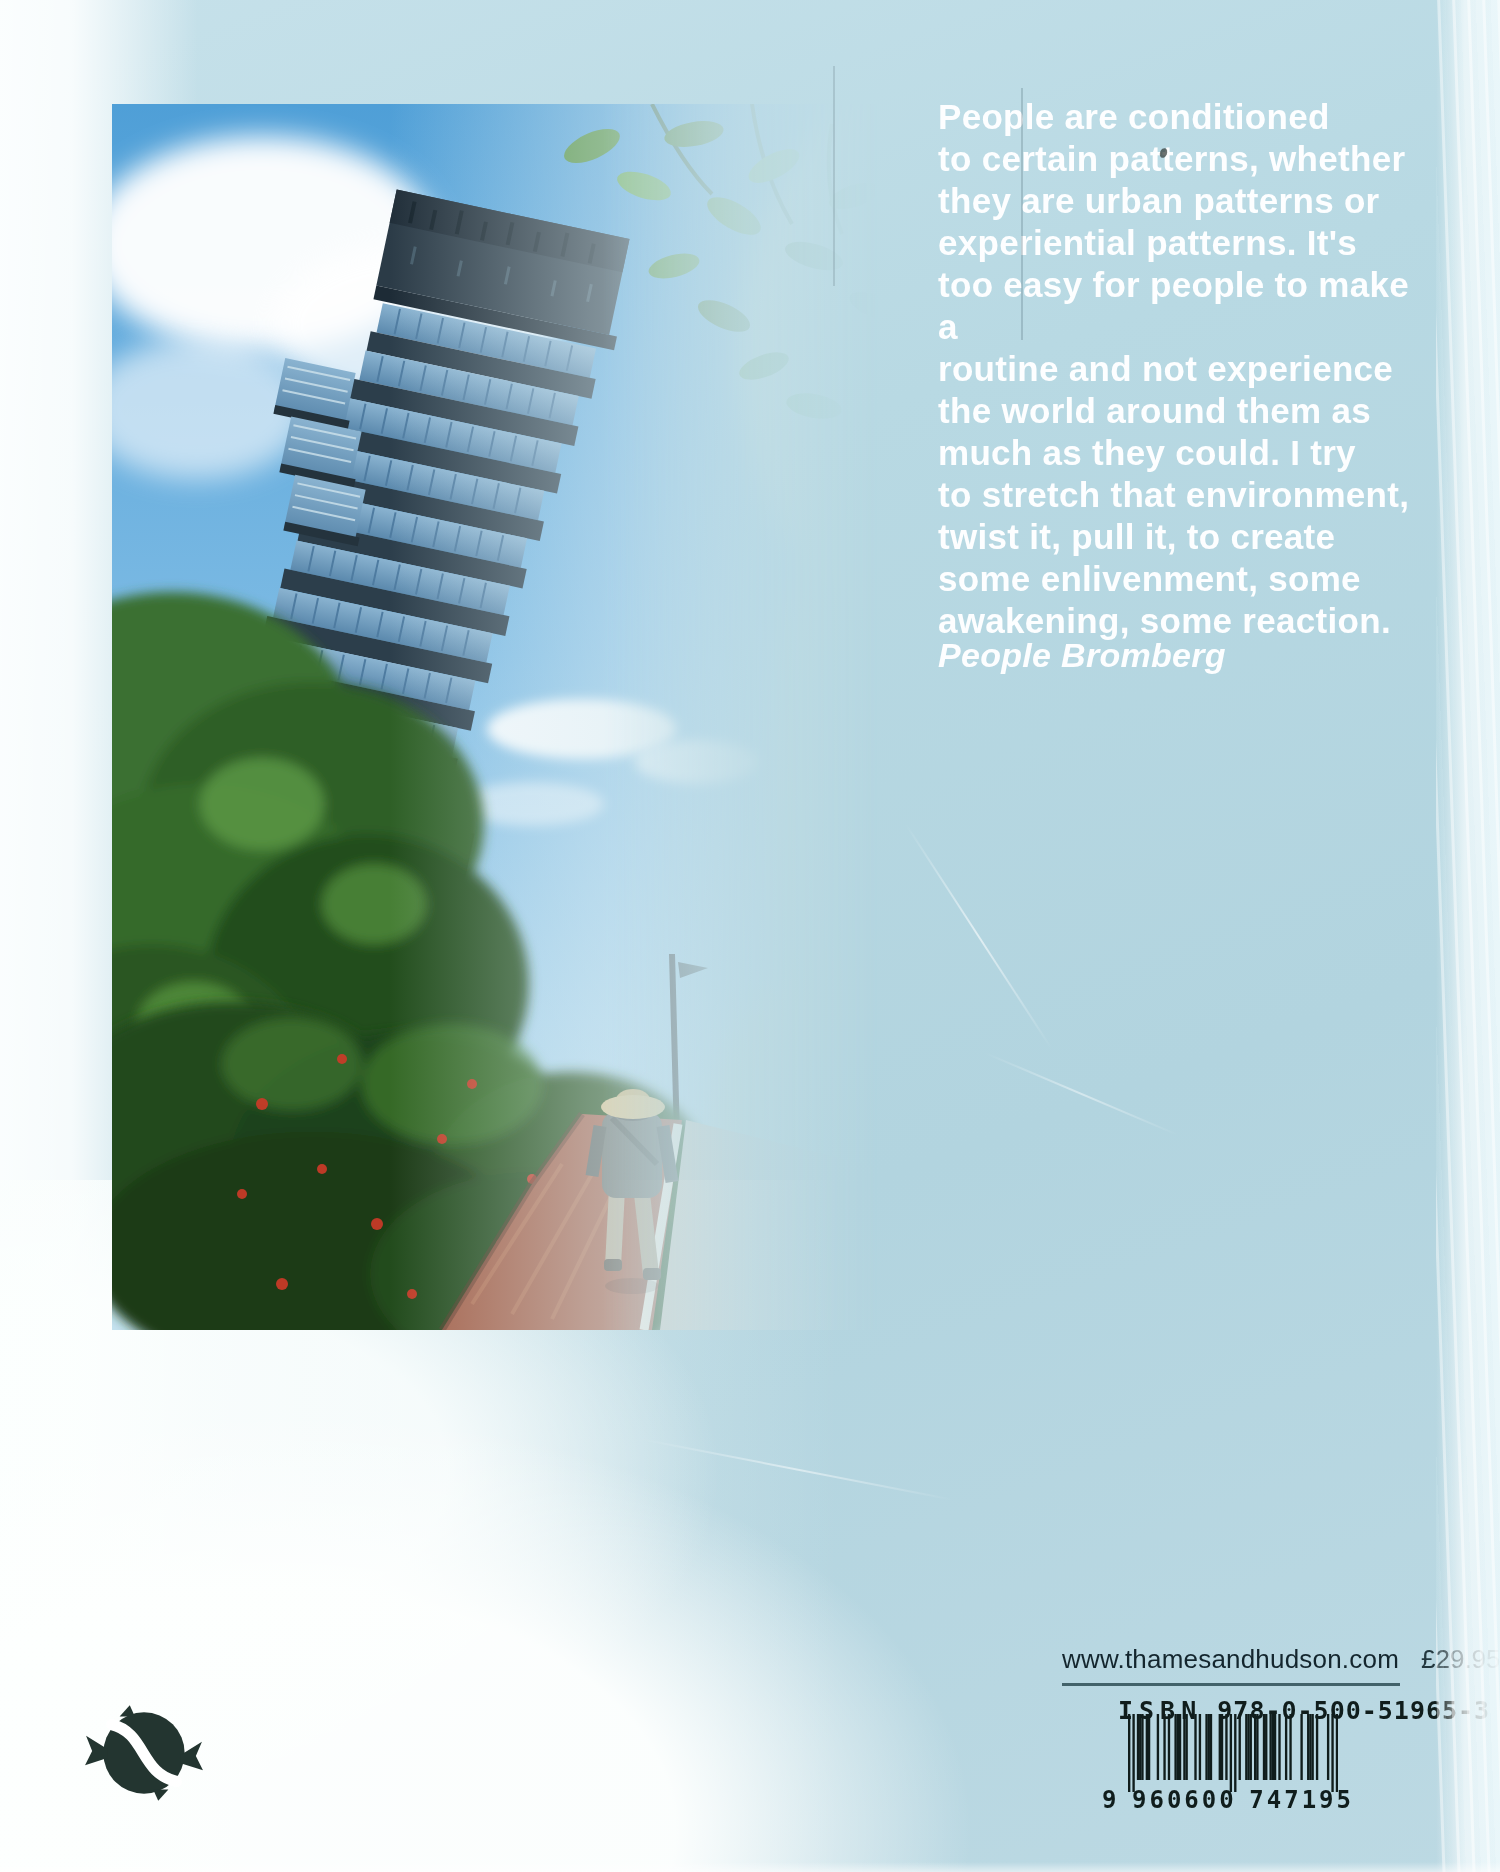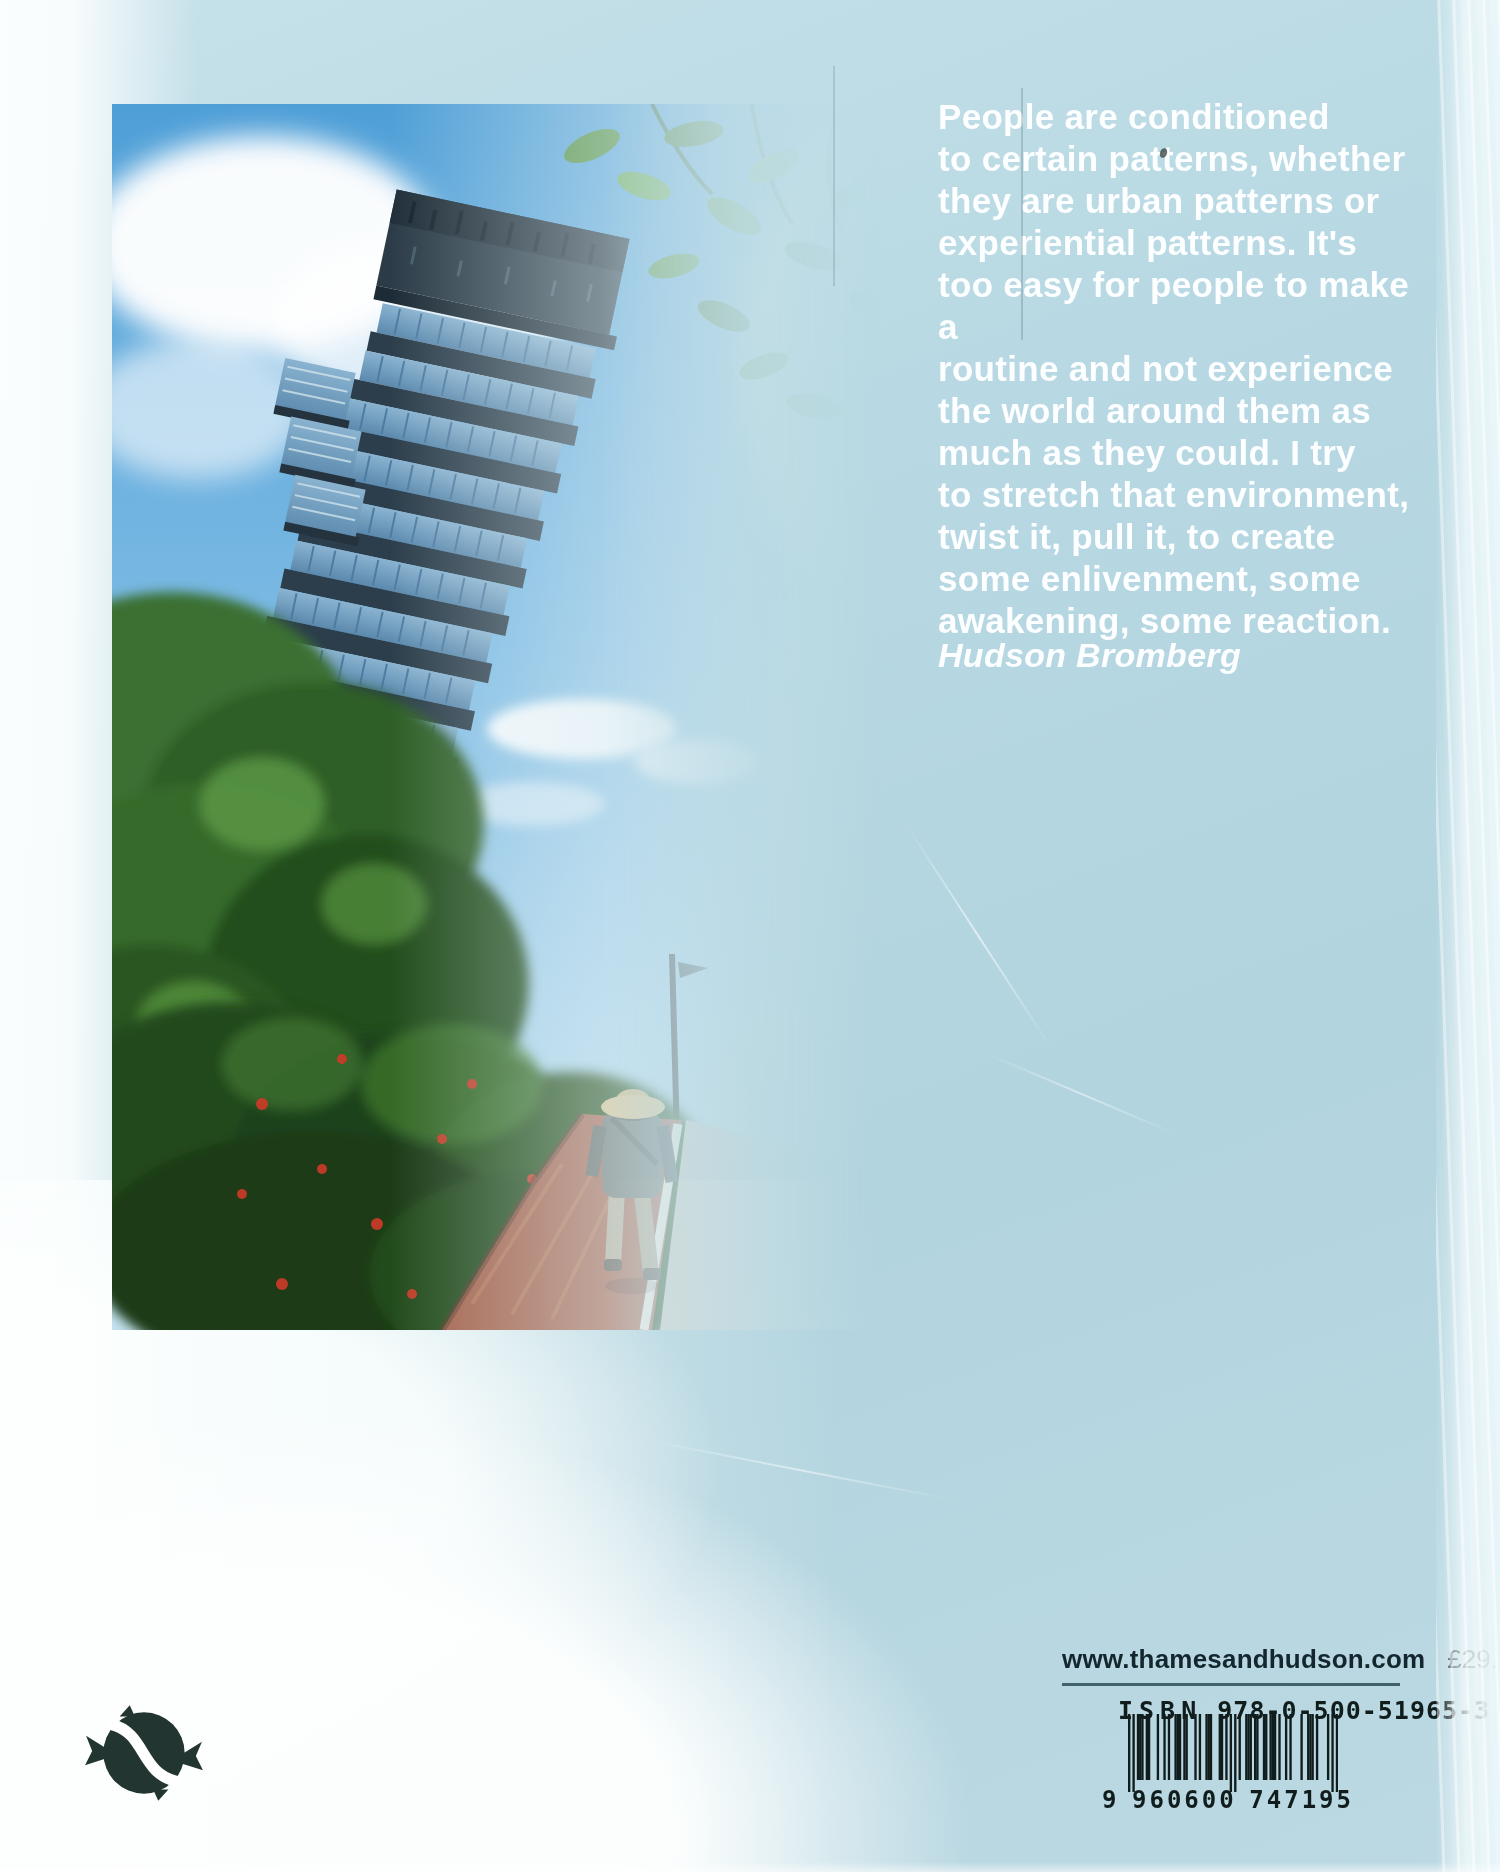--- a/index.html
+++ b/index.html
@@ -43,21 +43,21 @@
   
   .quote{position:absolute;left:938px;top:96px;width:486px;z-index:3;
     color:#fdfeff;font-size:35px;line-height:42px;font-weight:bold;letter-spacing:.3px;
     white-space:pre-line;}
   .attribution{position:absolute;left:938px;top:636px;z-index:3;
     color:#fdfeff;font-size:34px;font-weight:bold;font-style:italic;letter-spacing:.3px;}
 
   
   .retail{position:absolute;left:1062px;top:1644px;width:346px;z-index:3;color:#14262e;}
   .site-row{display:flex;align-items:baseline;white-space:nowrap;}
-  .site{font-size:26px;font-weight:bold;letter-spacing:.2px;color:#14262e;}
+  .site{font-size:26px;font-weight:normal;letter-spacing:.2px;color:#14262e;}
   .price{font-size:26px;font-weight:normal;color:#23383f;margin-left:22px;}
   .rule{margin-top:8px;width:338px;height:3px;background:#42626a;}
   .isbn-row{margin-top:10px;margin-left:56px;white-space:nowrap;
     font-family:"DejaVu Sans Mono",monospace;font-weight:bold;color:#101d1c;font-size:25px;}
   .isbn-label{letter-spacing:6px;}
   .isbn-num{letter-spacing:1px;}
   .barcode{position:absolute;left:66px;top:70px;width:210px;height:80px;}
   .bc-digits{position:absolute;left:40px;top:142px;width:252px;display:flex;justify-content:space-between;
     font-family:"DejaVu Sans Mono",monospace;font-weight:bold;color:#101d1c;font-size:24px;}
   .bc-digits span{letter-spacing:3px;}
@@ -245,21 +245,21 @@
 they are urban patterns or
 experiential patterns. It's
 too easy for people to make a
 routine and not experience
 the world around them as
 much as they could. I try
 to stretch that environment,
 twist it, pull it, to create
 some enlivenment, some
 awakening, some reaction.</div>
-  <div class="attribution">Hudson Bromberg</div>
+  <div class="attribution">People Bromberg</div>
 
   <div class="retail">
     <div class="site-row">
       <span class="site">www.thamesandhudson.com</span>
       <span class="price">£29.95</span>
     </div>
     <div class="rule"></div>
     <div class="isbn-row">
       <span class="isbn-label">ISBN</span>
       <span class="isbn-num">978-0-500-51965-3</span>

